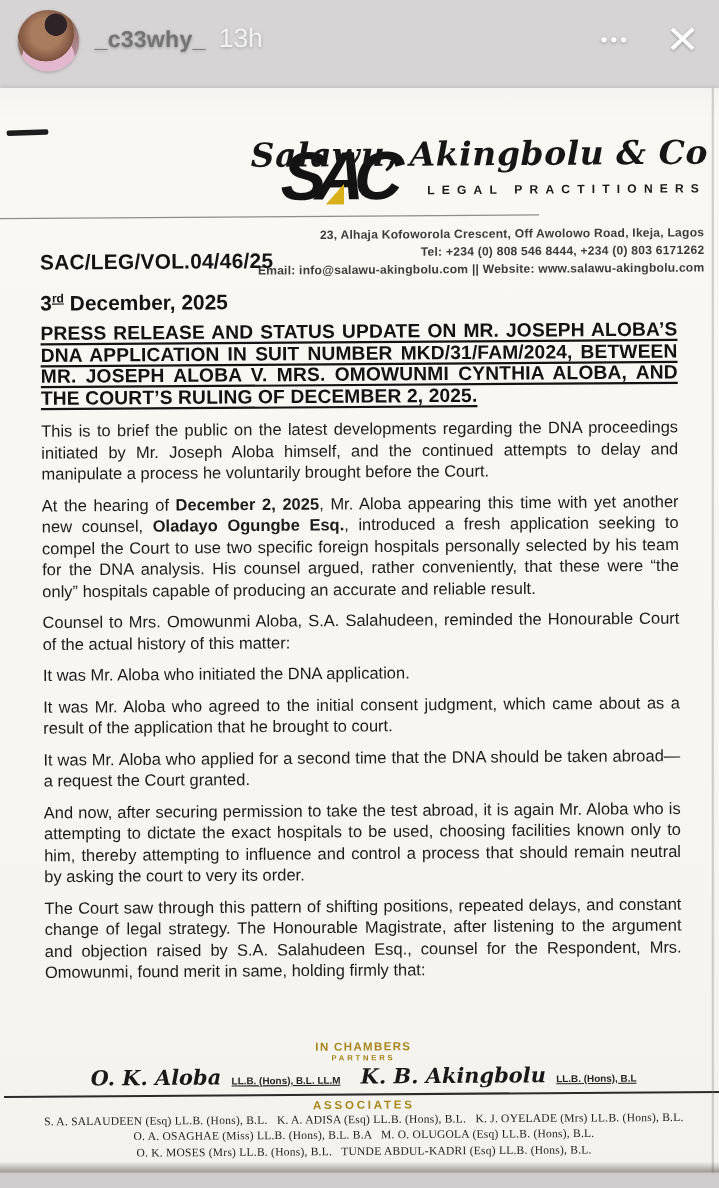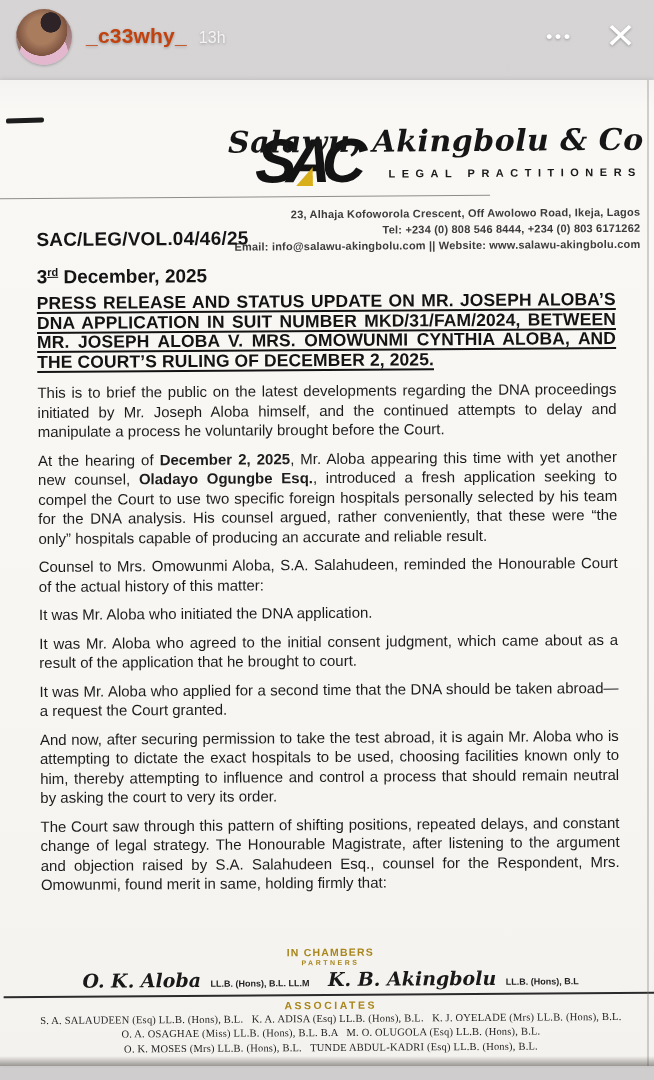--- a/index.html
+++ b/index.html
@@ -20,25 +20,25 @@
     width:56px;height:56px;border-radius:50%;flex:0 0 auto;margin-top:2px;
     background:
       radial-gradient(circle at 62% 24%,#2e2326 0 18%,transparent 19%),
       radial-gradient(circle at 46% 38%,#a97c5e 0 30%,#7d5340 55%,transparent 56%),
       radial-gradient(circle at 50% 80%,#e3b7cd 0 45%,transparent 46%),
       linear-gradient(140deg,#b9a09a 0%,#8a6a5c 45%,#c79bb2 100%);
     box-shadow:0 1px 3px rgba(0,0,0,.25);
   }
   .story-meta{display:flex;align-items:baseline;margin-left:14px;gap:12px;}
   .username{
-    color:#c2410c;font-weight:bold;font-size:21px;letter-spacing:.2px;
+    color:#737373;font-weight:bold;font-size:21px;letter-spacing:.2px;
     text-shadow:0 1px 3px rgba(0,0,0,.30);
   }
   .timestamp{
-    color:rgba(255,255,255,.82);font-size:16px;
+    color:rgba(255,255,255,.82);font-size:24px;
     text-shadow:0 1px 3px rgba(0,0,0,.25);
   }
   .header-actions{margin-left:auto;display:flex;align-items:center;gap:26px;}
   .more-options{
     background:none;border:none;cursor:pointer;padding:4px;
     color:#fff;font-size:17px;letter-spacing:3px;font-weight:bold;line-height:1;
     text-shadow:0 1px 3px rgba(0,0,0,.30);
   }
   .close-button{
     background:none;border:none;cursor:pointer;padding:2px;
@@ -114,21 +114,21 @@
 
   
   .doc-footer{position:absolute;left:0;right:0;bottom:12px;text-align:center;}
   .chambers-label{font-size:10.5px;font-weight:bold;letter-spacing:1.2px;color:#a8861c;}
   .partners-label{font-size:7px;font-weight:bold;letter-spacing:2.5px;color:#a8861c;margin-top:1px;}
   .partners-line{margin-top:2px;white-space:nowrap;}
   .partner-name{
     font-family:"DejaVu Serif",serif;font-style:italic;font-weight:bold;
     font-size:19px;color:#191919;
   }
-  .partner-creds{font-size:9px;font-weight:bold;color:#222;margin:0 14px 0 5px;}
+  .partner-creds{font-size:9px;font-weight:bold;color:#222;margin:0 14px 0 5px;text-decoration:underline;}
   .partner-creds:last-child{margin-right:0;}
   .footer-rule{height:2px;background:#2b2b2b;margin:4px 0 3px;}
   .associates-label{font-size:10.5px;font-weight:bold;letter-spacing:2.5px;color:#a8861c;}
   .assoc-line{
     font-family:"Liberation Serif",serif;font-size:10.5px;line-height:13.5px;
     color:#1f1f1f;white-space:pre-wrap;letter-spacing:.2px;margin-top:1px;
   }
 </style>
 </head>
 <body>

